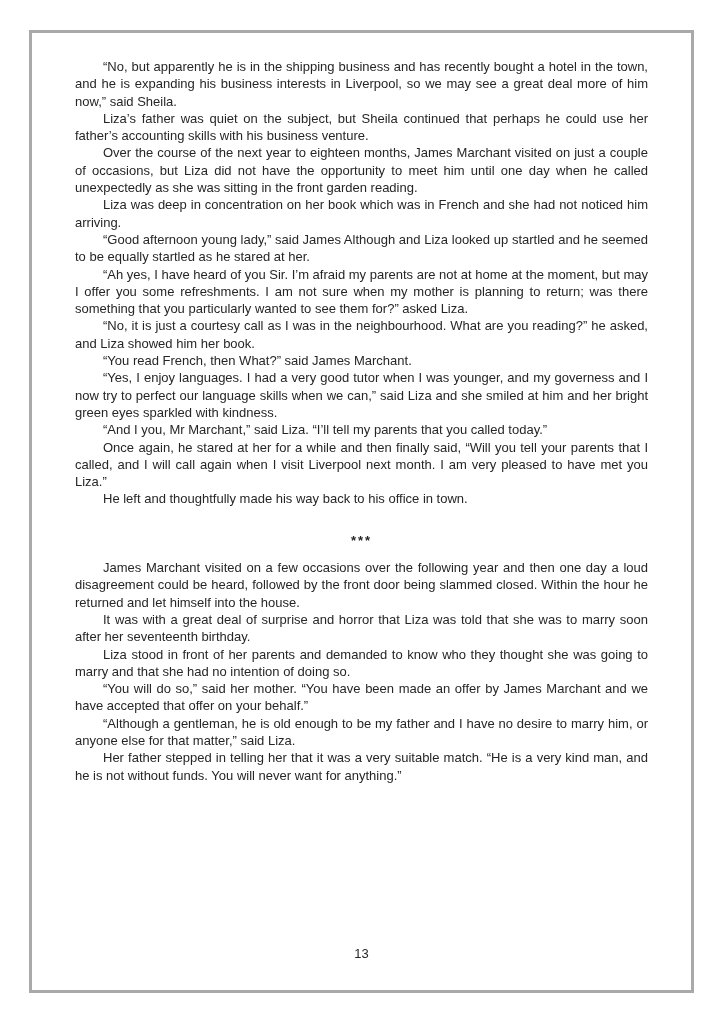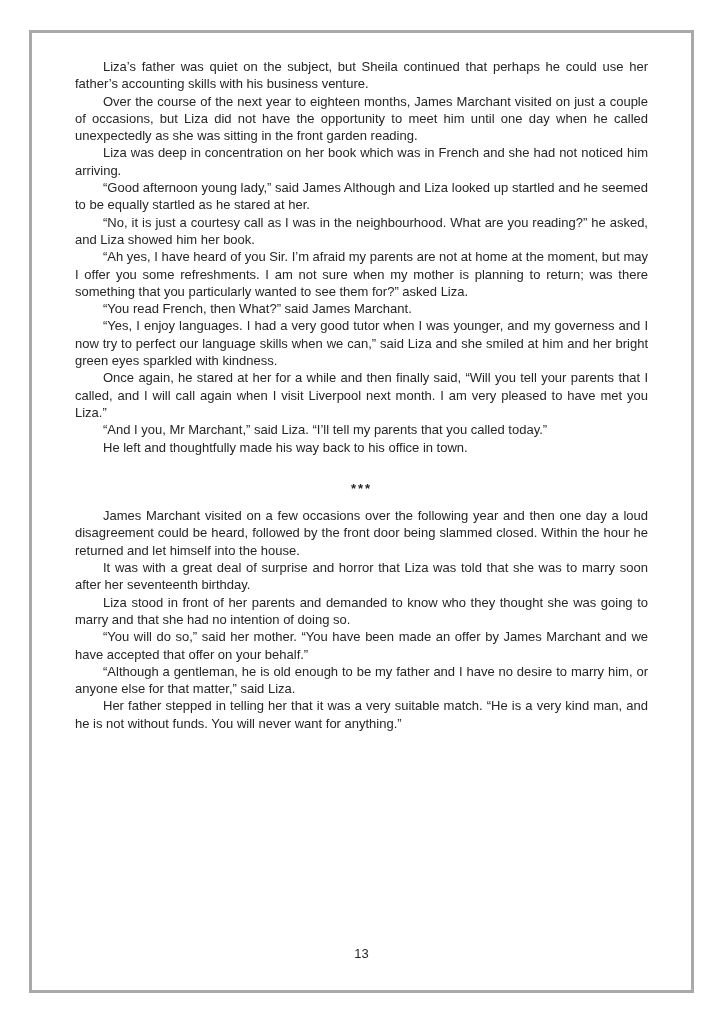--- a/index.html
+++ b/index.html
@@ -56,30 +56,31 @@
     color: #262626;
   }
 </style>
 </head>
 <body>
 
 <div class="page-frame"></div>
 
 <div class="content">
   <section>
+      <p class="para">“No, but apparently he is in the shipping business and has recently bought a hotel in the town, and he is expanding his business interests in Liverpool, so we may see a great deal more of him now,” said Sheila.</p>
       <p class="para">Liza’s father was quiet on the subject, but Sheila continued that perhaps he could use her father’s accounting skills with his business venture.</p>
       <p class="para">Over the course of the next year to eighteen months, James Marchant visited on just a couple of occasions, but Liza did not have the opportunity to meet him until one day when he called unexpectedly as she was sitting in the front garden reading.</p>
       <p class="para">Liza was deep in concentration on her book which was in French and she had not noticed him arriving.</p>
       <p class="para">“Good afternoon young lady,” said James Although and Liza looked up startled and he seemed to be equally startled as he stared at her.</p>
+      <p class="para">“Ah yes, I have heard of you Sir. I’m afraid my parents are not at home at the moment, but may I offer you some refreshments. I am not sure when my mother is planning to return; was there something that you particularly wanted to see them for?” asked Liza.</p>
       <p class="para">“No, it is just a courtesy call as I was in the neighbourhood. What are you reading?” he asked, and Liza showed him her book.</p>
-      <p class="para">“Ah yes, I have heard of you Sir. I’m afraid my parents are not at home at the moment, but may I offer you some refreshments. I am not sure when my mother is planning to return; was there something that you particularly wanted to see them for?” asked Liza.</p>
       <p class="para">“You read French, then What?” said James Marchant.</p>
       <p class="para">“Yes, I enjoy languages. I had a very good tutor when I was younger, and my governess and I now try to perfect our language skills when we can,” said Liza and she smiled at him and her bright green eyes sparkled with kindness.</p>
+      <p class="para">“And I you, Mr Marchant,” said Liza. “I’ll tell my parents that you called today.”</p>
       <p class="para">Once again, he stared at her for a while and then finally said, “Will you tell your parents that I called, and I will call again when I visit Liverpool next month. I am very pleased to have met you Liza.”</p>
-      <p class="para">“And I you, Mr Marchant,” said Liza. “I’ll tell my parents that you called today.”</p>
       <p class="para">He left and thoughtfully made his way back to his office in town.</p>
     </section>
   <div class="divider">***</div>
   <section>
       <p class="para">James Marchant visited on a few occasions over the following year and then one day a loud disagreement could be heard, followed by the front door being slammed closed. Within the hour he returned and let himself into the house.</p>
       <p class="para">It was with a great deal of surprise and horror that Liza was told that she was to marry soon after her seventeenth birthday.</p>
       <p class="para">Liza stood in front of her parents and demanded to know who they thought she was going to marry and that she had no intention of doing so.</p>
       <p class="para">“You will do so,” said her mother. “You have been made an offer by James Marchant and we have accepted that offer on your behalf.”</p>
       <p class="para">“Although a gentleman, he is old enough to be my father and I have no desire to marry him, or anyone else for that matter,” said Liza.</p>
       <p class="para">Her father stepped in telling her that it was a very suitable match. “He is a very kind man, and he is not without funds. You will never want for anything.”</p>

